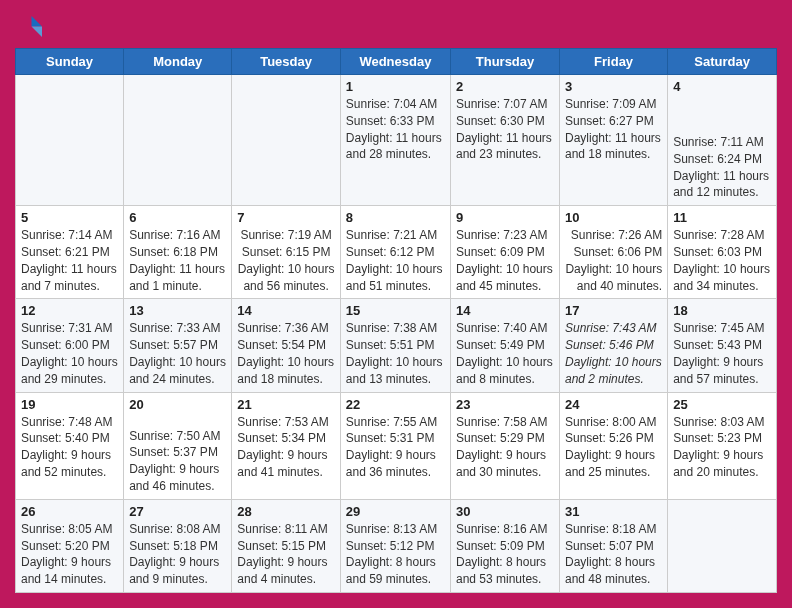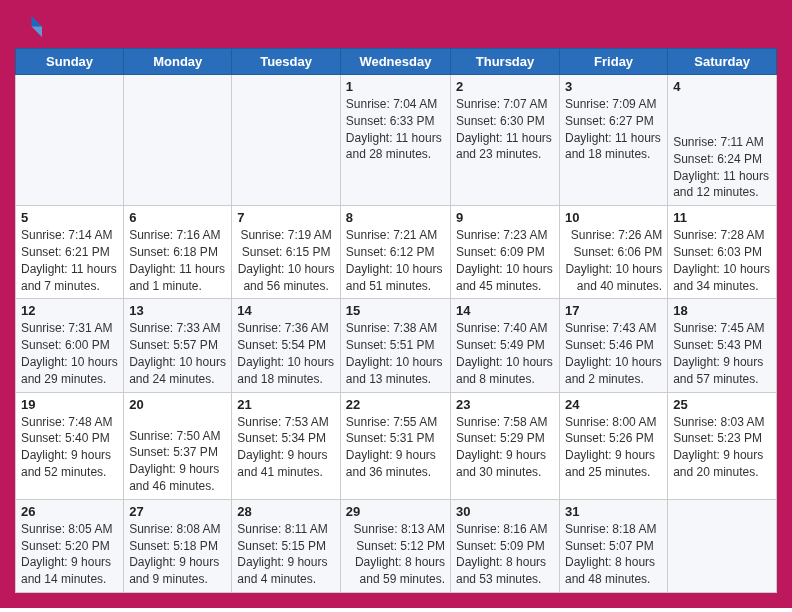--- a/index.html
+++ b/index.html
@@ -250,21 +250,21 @@
           </td>
           <td>
             <div class="day-num">14</div>
             <div class="day-info" style="white-space: pre-line;">Sunrise: 7:40 AM
 Sunset: 5:49 PM
 Daylight: 10 hours
 and 8 minutes.</div>
           </td>
           <td>
             <div class="day-num">17</div>
-            <div class="day-info" style="white-space: pre-line;">Sunrise: 7:43 AM
+            <div class="day-info" style="white-space: pre-line; font-style: italic;">Sunrise: 7:43 AM
 Sunset: 5:46 PM
 Daylight: 10 hours
 and 2 minutes.</div>
           </td>
           <td>
             <div class="day-num">18</div>
             <div class="day-info" style="white-space: pre-line;">Sunrise: 7:45 AM
 Sunset: 5:43 PM
 Daylight: 9 hours
 and 57 minutes.</div>
@@ -338,21 +338,21 @@
           </td>
           <td>
             <div class="day-num">28</div>
             <div class="day-info" style="white-space: pre-line;">Sunrise: 8:11 AM
 Sunset: 5:15 PM
 Daylight: 9 hours
 and 4 minutes.</div>
           </td>
           <td>
             <div class="day-num">29</div>
-            <div class="day-info" style="white-space: pre-line; text-align: right;">Sunrise: 8:13 AM
+            <div class="day-info" style="white-space: pre-line;">Sunrise: 8:13 AM
 Sunset: 5:12 PM
 Daylight: 8 hours
 and 59 minutes.</div>
           </td>
           <td>
             <div class="day-num">30</div>
             <div class="day-info" style="white-space: pre-line;">Sunrise: 8:16 AM
 Sunset: 5:09 PM
 Daylight: 8 hours
 and 53 minutes.</div>

